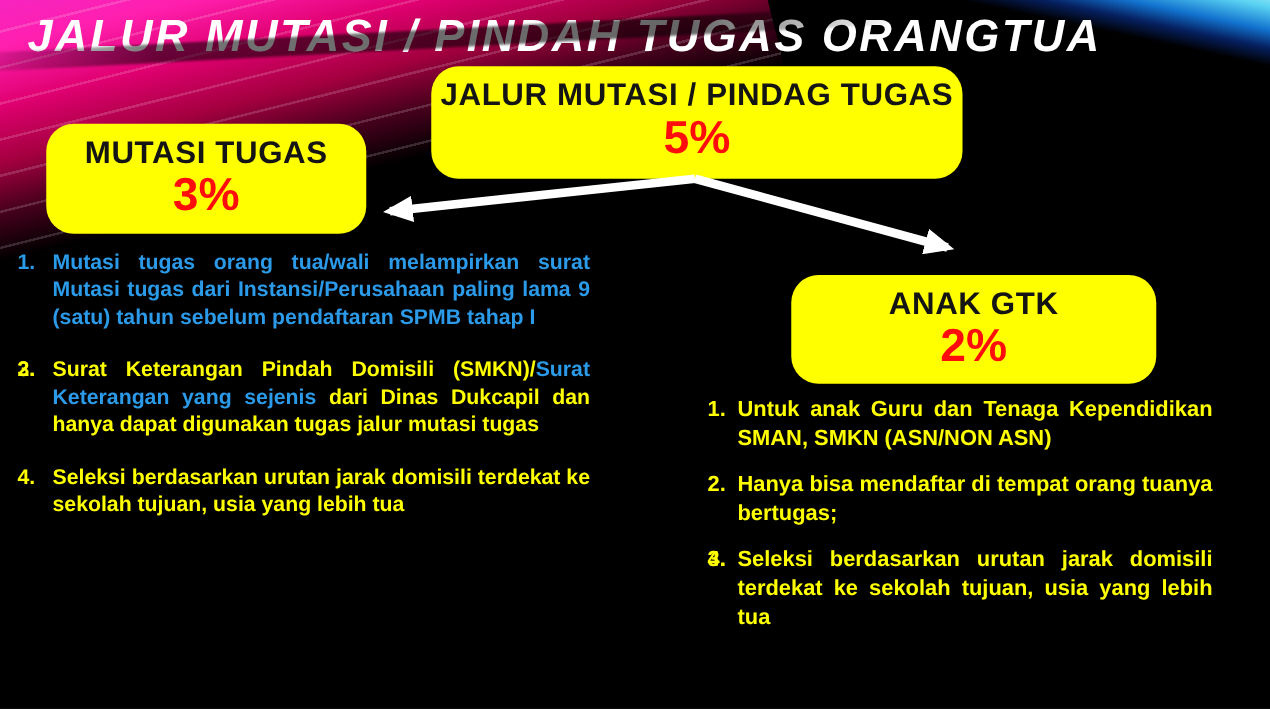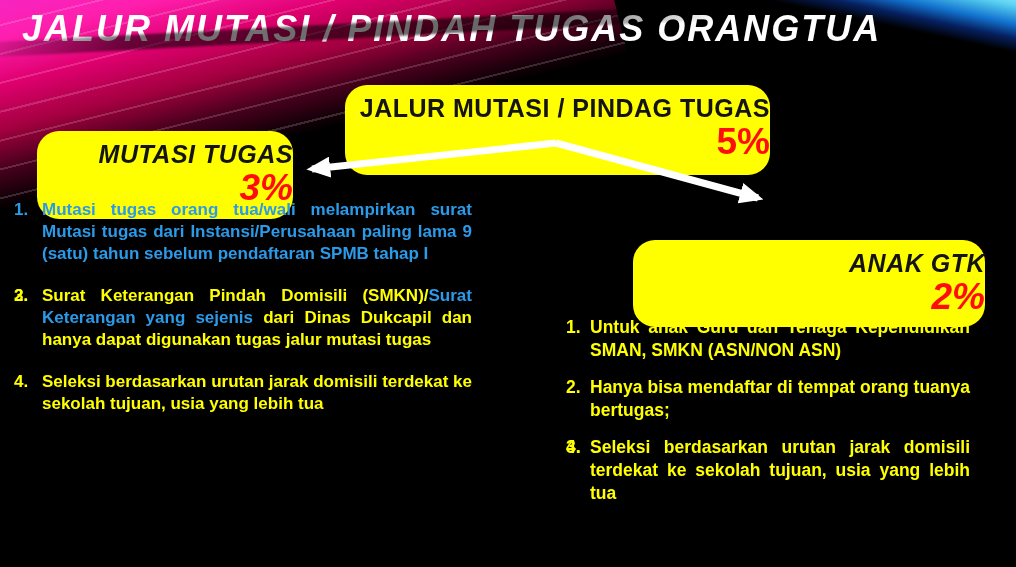--- a/index.html
+++ b/index.html
@@ -33,25 +33,25 @@
   }
   
   .title{
     position:absolute; left:22px; top:8px; margin:0; z-index:2;
     font-size:36px; font-weight:bold; font-style:italic; letter-spacing:2px;
     color:var(--title); white-space:nowrap;
   }
   
   .box{
     position:absolute; background:var(--boxbg); border-radius:22px;
-    text-align:right; z-index:2;margin-top:32px;
+    text-align:center; z-index:2;
   }
   .box-center{ left:345px; top:53px;  width:425px; height:90px; }
-  .box-left  { left:37px;  top:99px;  width:256px; height:88px;font-style:italic; }
-  .box-right { left:633px; top:208px; width:352px; height:87px;font-style:italic; }
+  .box-left  { left:37px;  top:99px;  width:256px; height:88px; }
+  .box-right { left:633px; top:220px; width:292px; height:87px; }
   .box-label{
     font-weight:bold; color:var(--boxtext); font-size:25px;
     letter-spacing:0.5px; margin-top:9px; line-height:1.15;
   }
   .box-value{
     font-weight:bold; color:var(--red); font-size:37px; line-height:1.05;
   }
   
   .arrows{ position:absolute; left:0; top:0; z-index:3; pointer-events:none; }
   .arrows path{ stroke:var(--arrow); stroke-width:7; fill:none; }

